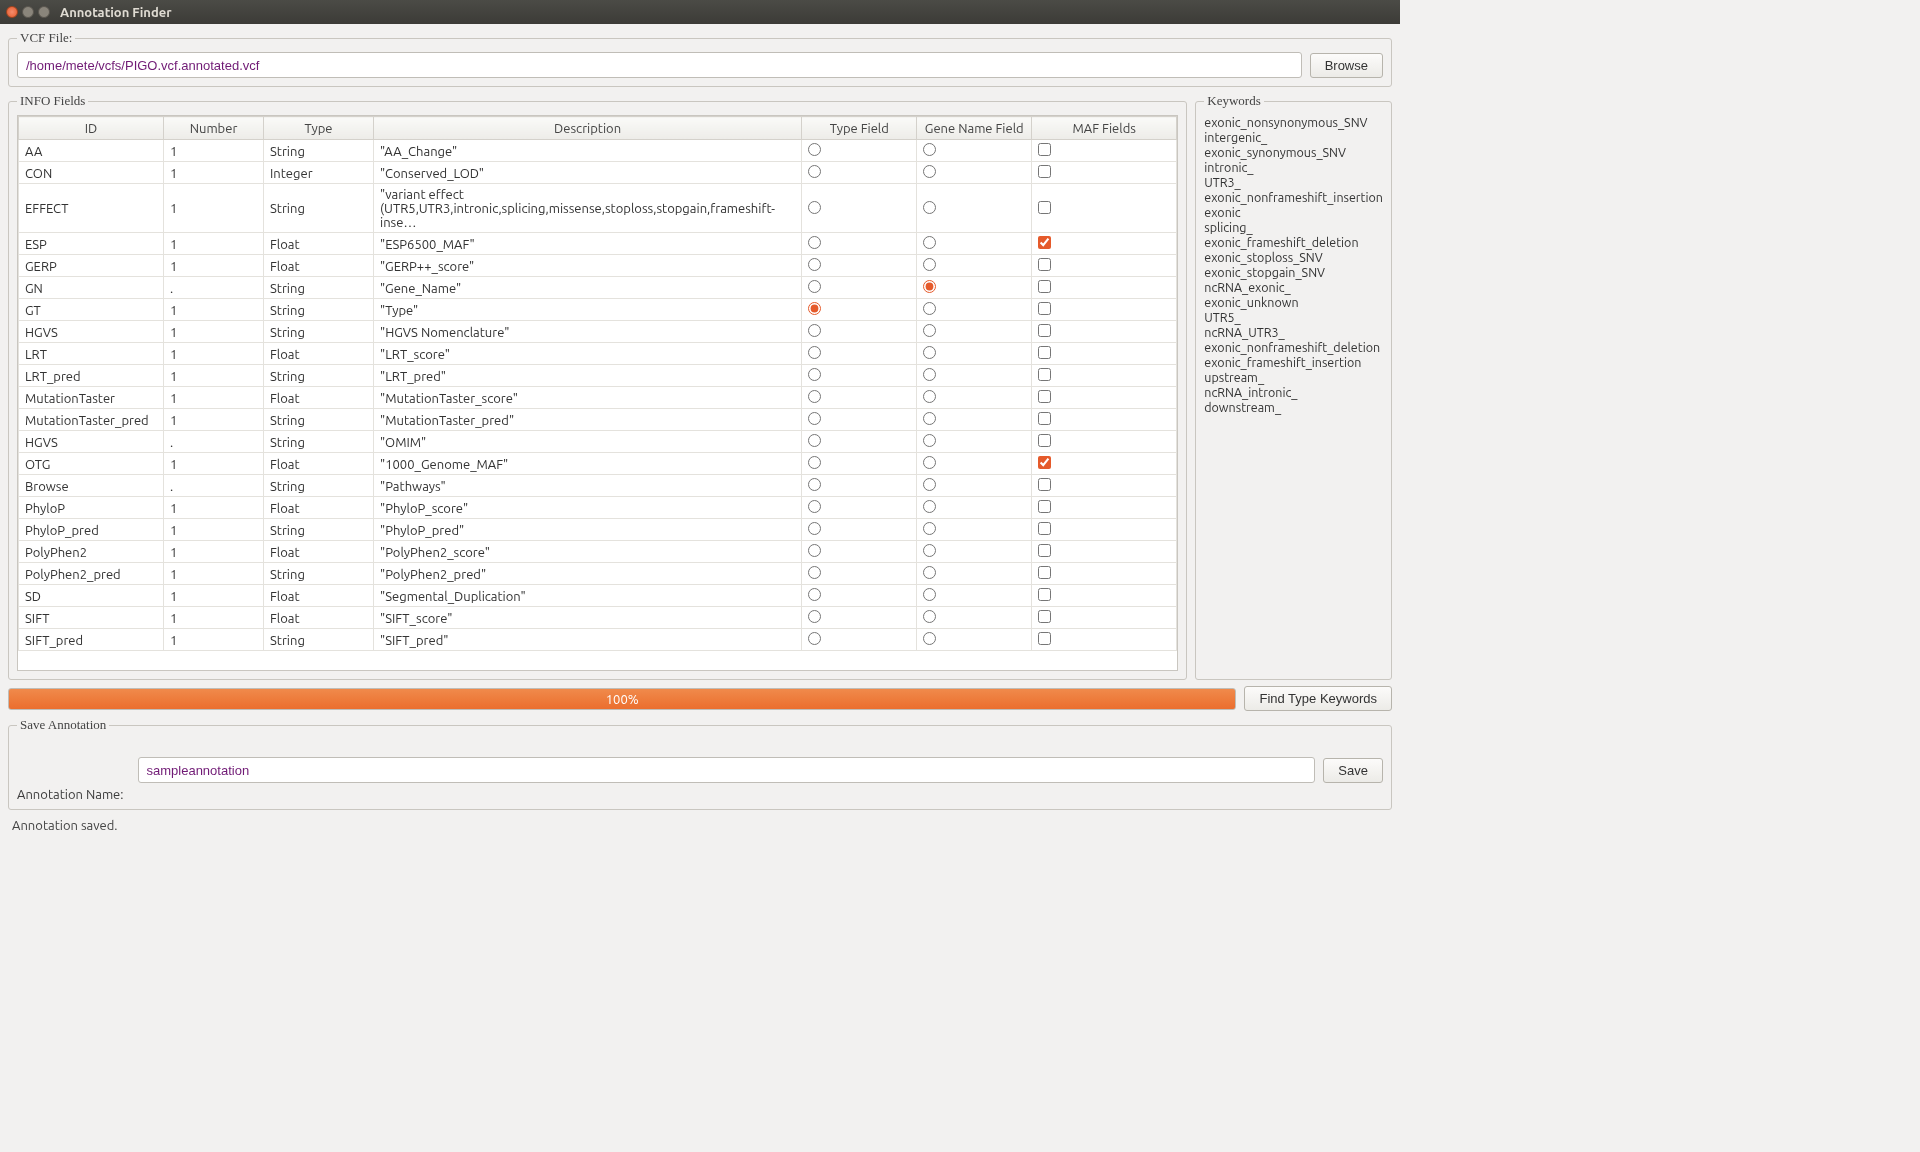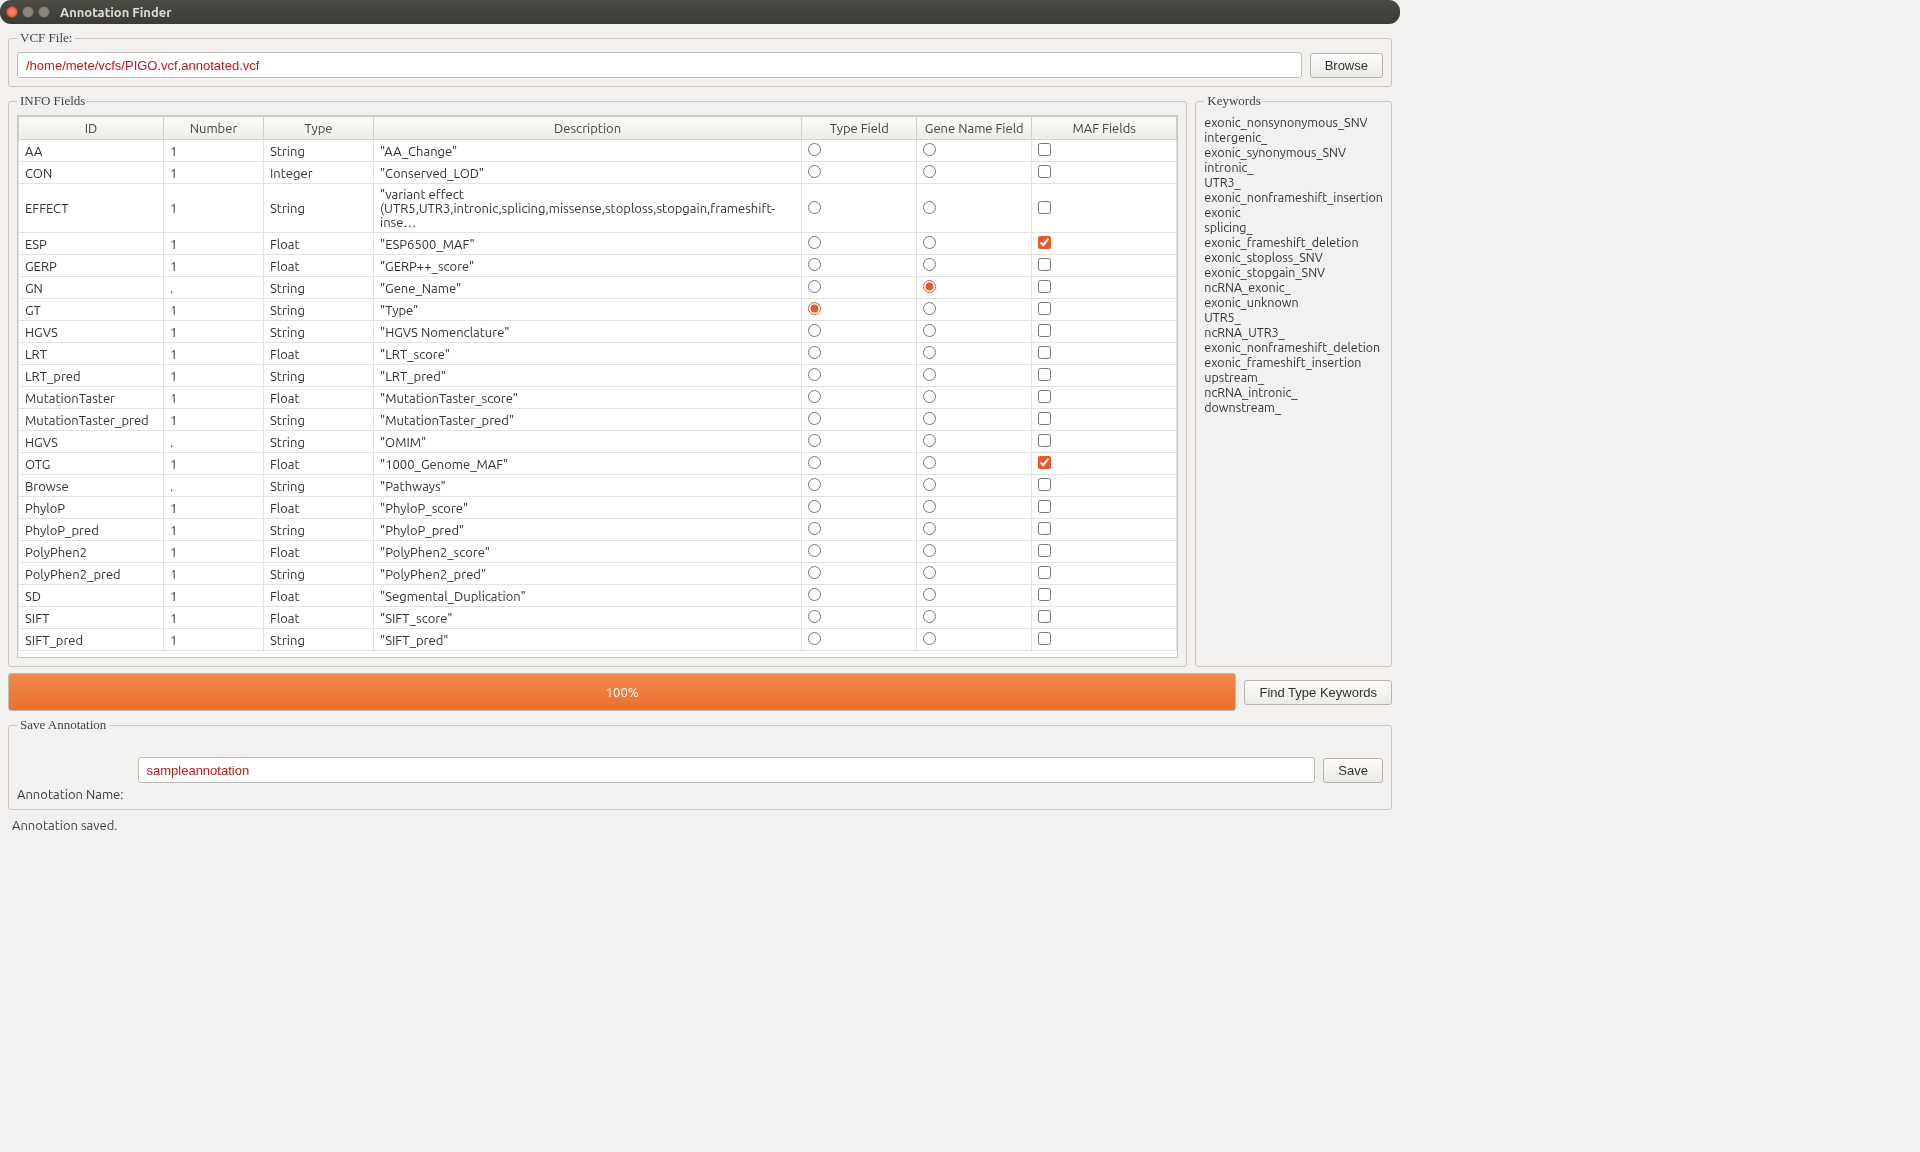--- a/index.html
+++ b/index.html
@@ -12,21 +12,20 @@
   height: 840px;
   overflow: hidden;
 }
 .titlebar {
   height: 24px;
   background: linear-gradient(#4b4b46, #3c3b37);
   display: flex;
   align-items: center;
   padding: 0 6px;
   color: #dfdbd2;
-  border-radius: 11px;
 }
 .win-controls { display: flex; gap: 4px; margin-right: 10px; }
 .win-btn { width: 12px; height: 12px; border-radius: 50%; background: #8a857b; border: 1px solid #5a564f; }
 .win-btn.close { background: radial-gradient(#f58c6d,#e55a2b); border-color: #a0431f; }
 .title-text { font-weight: bold; font-size: 13px; }
 .container { padding: 6px 8px 4px; display: flex; flex-direction: column; height: calc(100% - 24px); }
 fieldset {
   border: 1px solid #c9c6c0;
   border-radius: 3px;
   padding: 6px 8px 8px;
@@ -35,21 +34,21 @@
 legend { font-size: 13px; padding: 0 3px; color: #444; font-family: Liberation Serif, serif; }
 .file-row { display: flex; gap: 8px; align-items: center; }
 input[type=text] {
   flex: 1;
   height: 26px;
   padding: 2px 8px;
   border: 1px solid #c0bdb7;
   border-radius: 3px;
   background: #fff;
   font-size: 13px;
-  color: #b91c1c;
+  color: #701a75;
 }
 .btn {
   padding: 4px 14px;
   border: 1px solid #b7b4ac;
   border-radius: 3px;
   background: linear-gradient(#fcfbfa,#ecebe7);
   cursor: pointer;
   font-size: 13px;
   color: #333;
 }
@@ -70,21 +69,21 @@
   border: 1px solid #e4e2dd;
   padding: 3px 6px;
   background: #fff;
   color: #333;
 }
 .radio-cell, .check-cell { text-align: left; padding-left: 6px; }
 input[type=radio], input[type=checkbox] { accent-color: #e55a2b; }
 .kw-list { display: flex; flex-direction: column; gap: 1px; font-size: 12.5px; color: #333; }
 .progress-row { display: flex; gap: 8px; align-items: center; margin-bottom: 6px; }
 .progress-bar {
-  flex: 1; height: 38px;
+  flex: 1; height: 22px;
   border: 1px solid #c0bdb7; border-radius: 3px;
   background: linear-gradient(#f08a4b,#eb6e2e);
   display: flex; align-items: center; justify-content: center;
   color: #fff; font-size: 13px;
 }
 .save-fs .file-row label { margin-right: 6px; margin-top: 48px; }
 .status-bar { padding: 2px 4px 4px; font-size: 13px; color: #444; }
 .col-id{width:145px} .col-num{width:100px} .col-type{width:110px}
 .col-tf{width:115px} .col-gn{width:115px} .col-maf{width:145px}
 </style>

